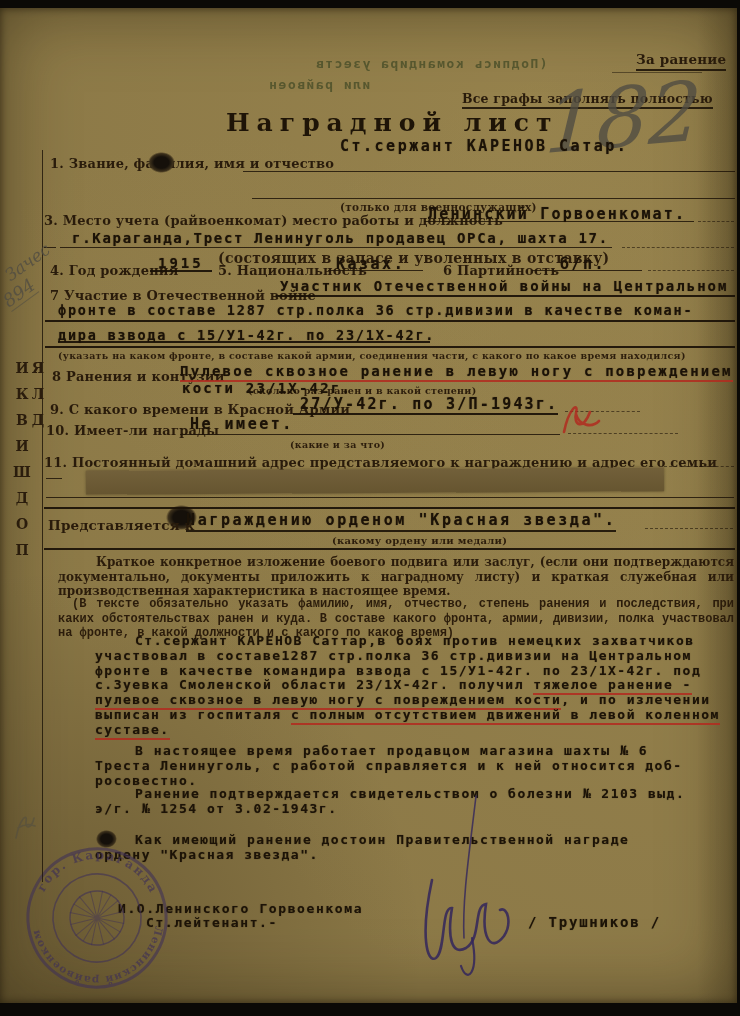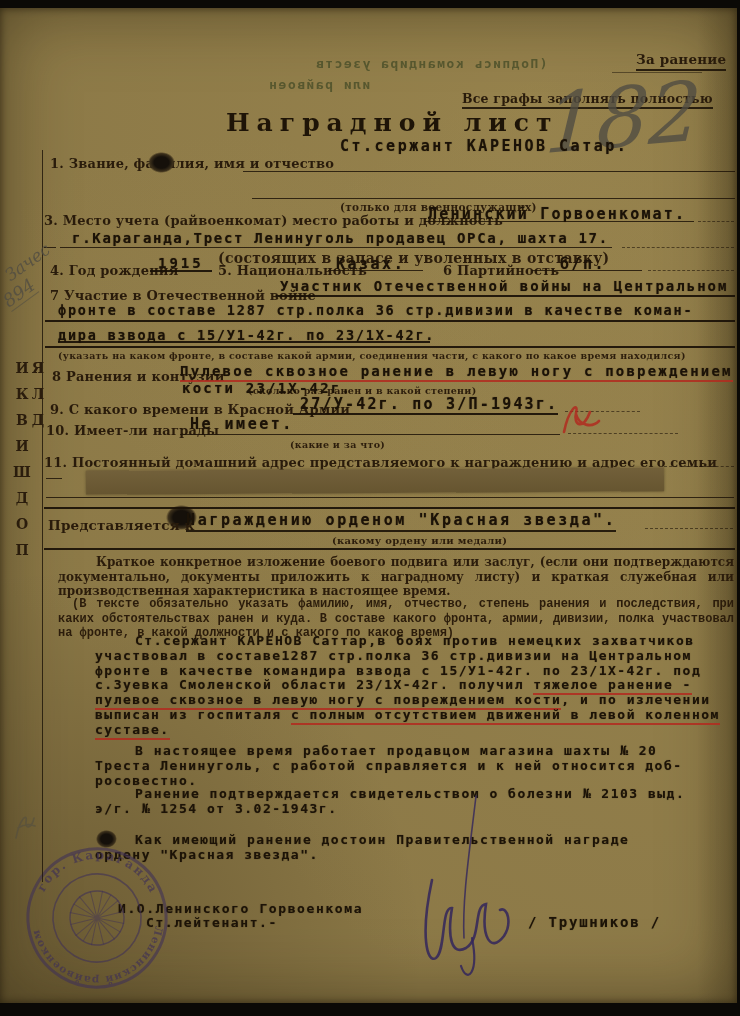--- a/index.html
+++ b/index.html
@@ -139,21 +139,21 @@
   <div class="cite" style="left:95px;top:634px;">
     <div style="margin-left:40px;">Ст.сержант КАРЕНОВ Саттар,в боях против немецких захватчиков</div>
     <div>участвовал в составе1287 стр.полка 36 стр.дивизии на Центральном</div>
     <div>фронте в качестве командира взвода с 15/У1-42г. по 23/1Х-42г. под</div>
     <div><span>с.Зуевка Смоленской области 23/1Х-42г. получил </span><span class="redu">тяжелое ранение -</span></div>
     <div><span class="redu">пулевое сквозное в левую ногу с повреждением кости</span><span>, и по излечении</span></div>
     <div><span>выписан из госпиталя </span><span class="redu">с полным отсутствием движений в левой коленном</span></div>
     <div><span class="redu">суставе.</span></div>
   </div>
   <div class="cite" style="left:95px;top:744px;">
-    <div style="margin-left:40px;">В настоящее время работает продавцом магазина шахты № 20</div>
+    <div style="margin-left:40px;">В настоящее время работает продавцом магазина шахты № 6</div>
     <div>Треста Ленинуголь, с работой справляется и к ней относится доб-</div>
     <div>росовестно.</div>
   </div>
   <div class="cite" style="left:95px;top:787px;">
     <div style="margin-left:40px;">Ранение подтверждается свидетельством о болезни № 2103 выд.</div>
     <div>э/г. № 1254 от 3.02-1943г.</div>
   </div>
   <div class="cite" style="left:95px;top:833px;">
     <div style="margin-left:40px;">Как имеющий ранение достоин Правительственной награде</div>
     <div>ордену "Красная звезда".</div>

